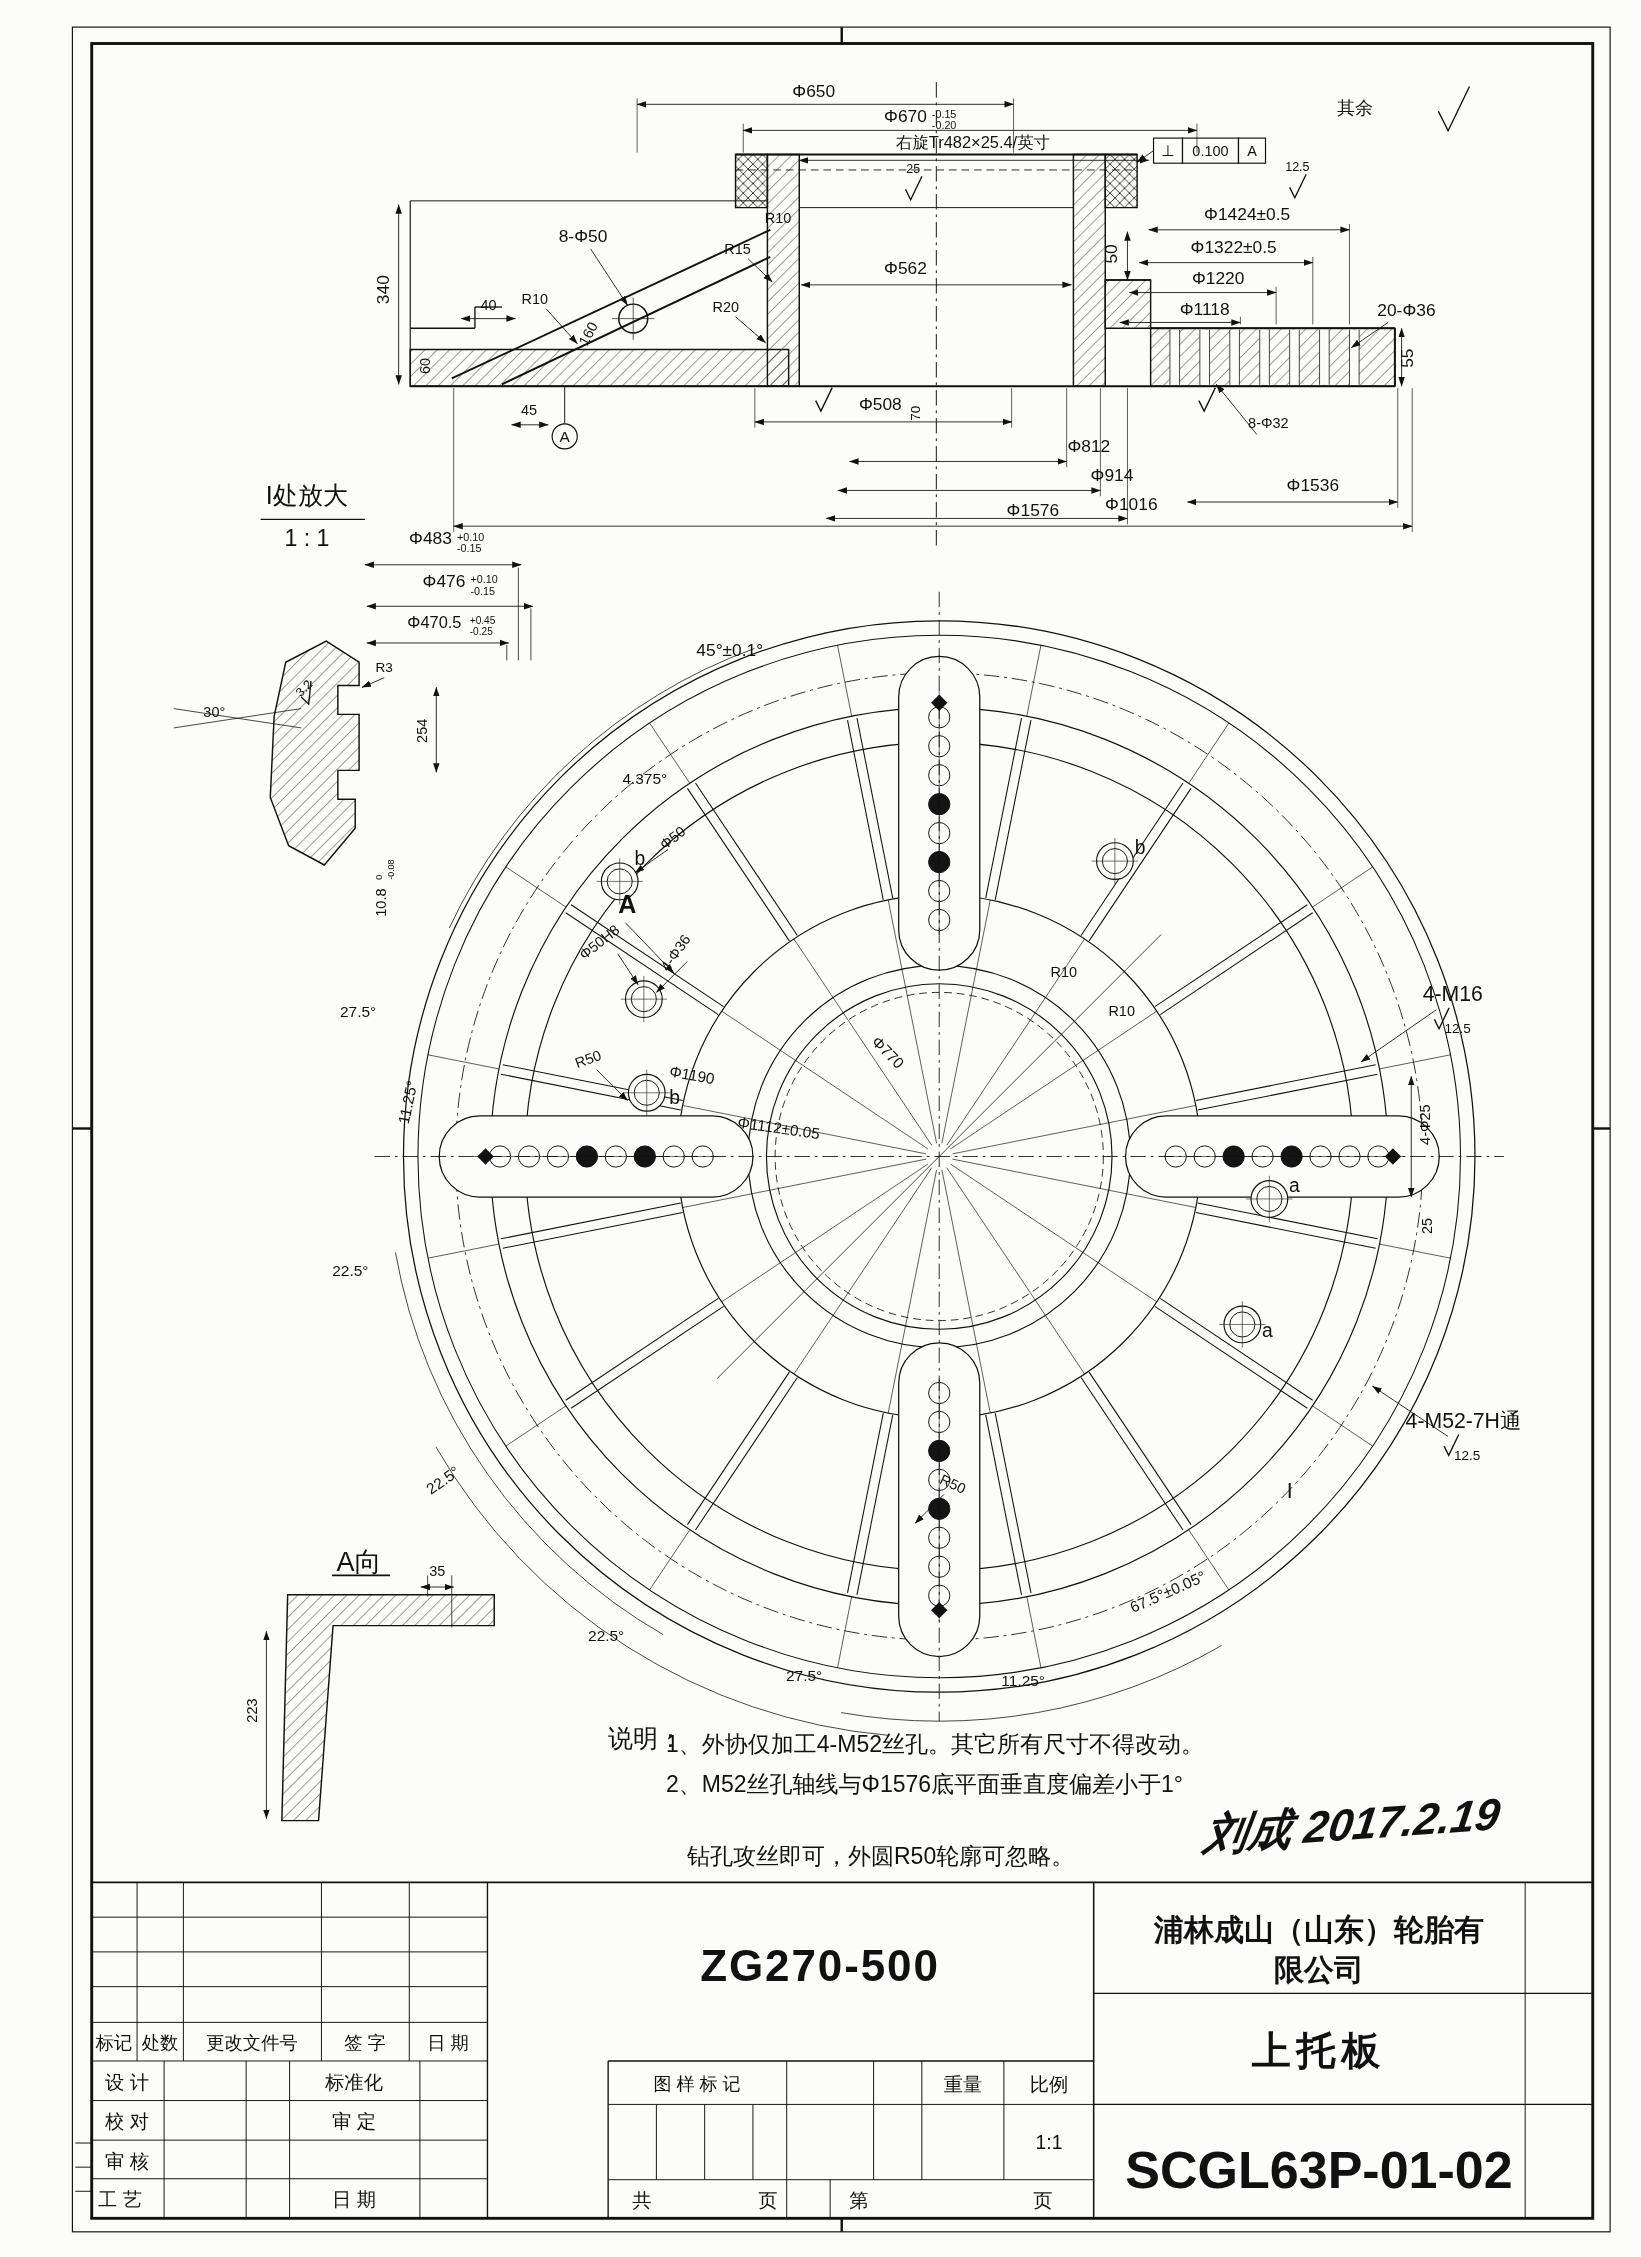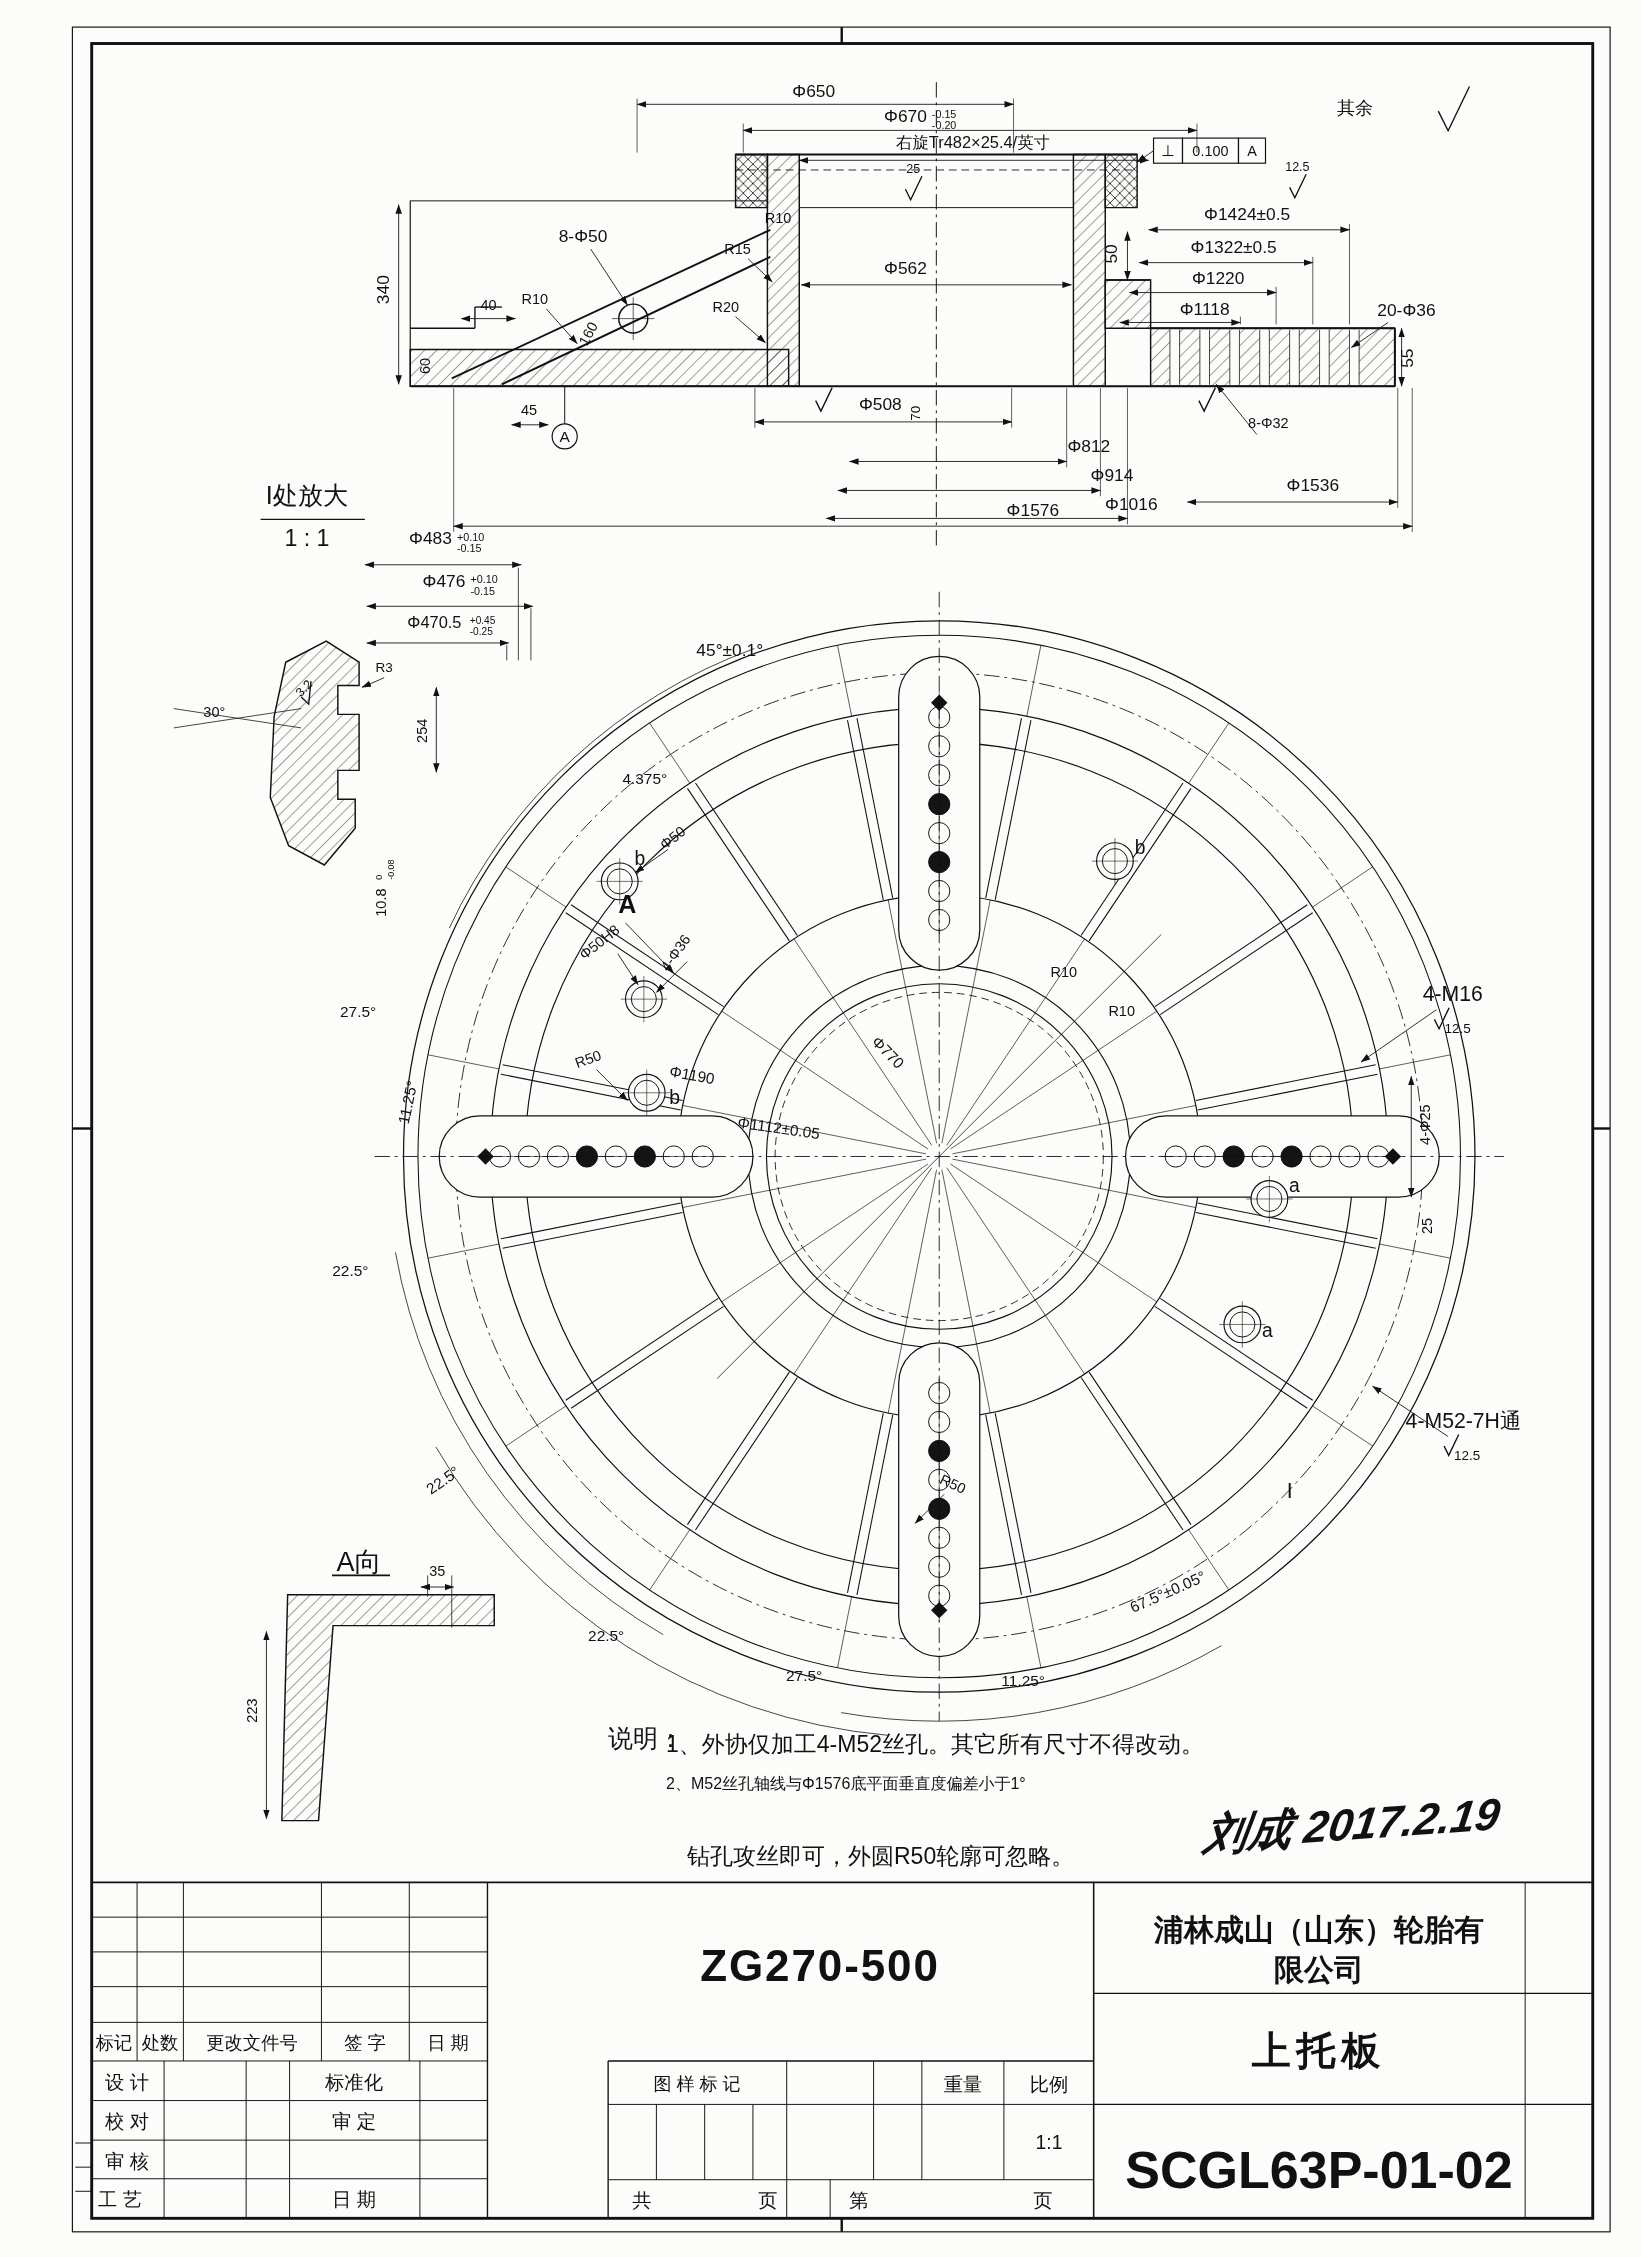--- a/index.html
+++ b/index.html
@@ -456,21 +456,21 @@
       <g>
         <text x="453" y="1633" font-size="15" text-anchor="middle">35</text>
         <text x="266" y="1772" font-size="15" text-anchor="middle" transform="rotate(-90,266,1772)">223</text>
       </g>
     </svg>
 
   <span class="lbl" style="left:1355px;top:108px;font-size:18px">其余</span>
 
   <span class="lbl-l" style="left:608px;top:1738px;font-size:25px">说明：</span>
   <span class="lbl-l" style="left:666px;top:1744px;font-size:23px">1、外协仅加工4-M52丝孔。其它所有尺寸不得改动。</span>
-  <span class="lbl-l" style="left:666px;top:1784px;font-size:16px">2、M52丝孔轴线与Φ1576底平面垂直度偏差小于1°</span>
+  <span class="lbl-l" style="left:666px;top:1784px;font-size:23px">2、M52丝孔轴线与Φ1576底平面垂直度偏差小于1°</span>
   <span class="lbl-l" style="left:687px;top:1856px;font-size:23px">钻孔攻丝即可，外圆R50轮廓可忽略。</span>
 
   <span class="sig lbl" style="left:1352px;top:1825px;font-size:44px">刘成 2017.2.19</span>
 
   <span class="lbl b" style="left:820px;top:1966px;font-size:44px;letter-spacing:1.9px">ZG270-500</span>
   <span class="lbl b" style="left:1319px;top:1930px;font-size:30px">浦林成山（山东）轮胎有</span>
   <span class="lbl b" style="left:1319px;top:1970px;font-size:30px">限公司</span>
   <span class="lbl b" style="left:1319px;top:2051px;font-size:39px;letter-spacing:5.8px">上托板</span>
   <span class="lbl b" style="left:1319px;top:2170px;font-size:52px">SCGL63P-01-02</span>
   <span class="lbl" style="left:1049px;top:2143px;font-size:19.3px">1:1</span>

